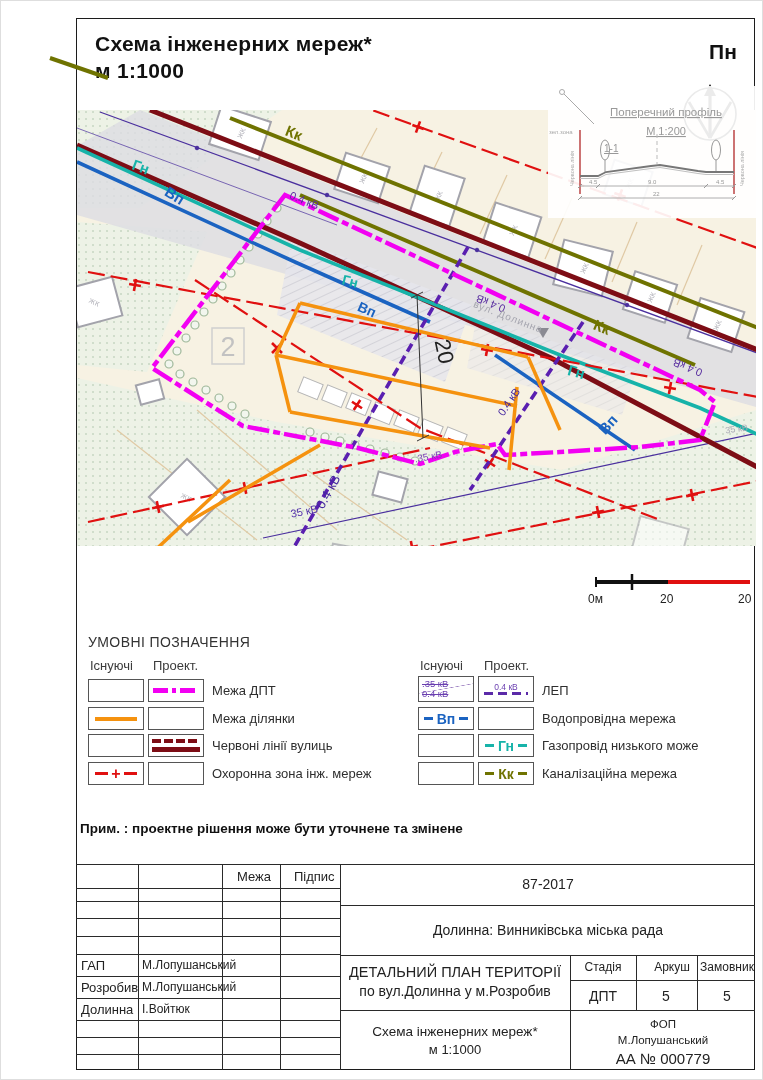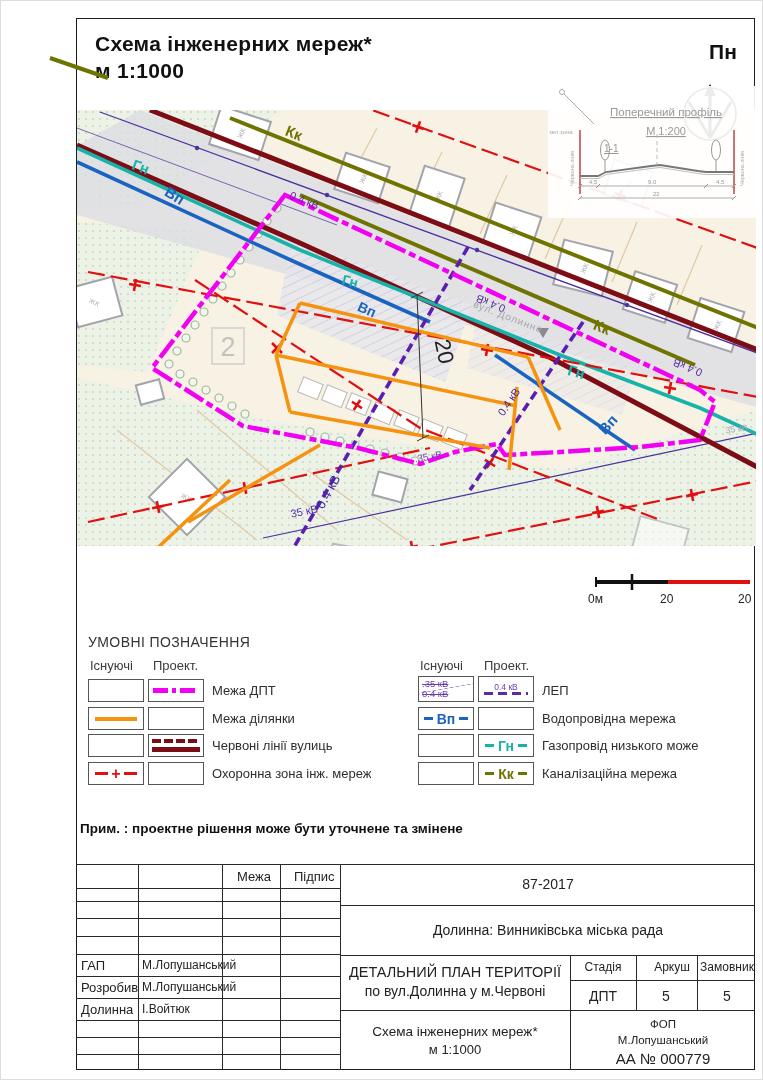--- a/index.html
+++ b/index.html
@@ -442,21 +442,21 @@
     <span class="tb-text" style="left:81px;top:958px">ГАП</span>
     <span class="tb-text" style="left:142px;top:958px;font-size:12px">М.Лопушанський</span>
     <span class="tb-text" style="left:81px;top:980px">Розробив</span>
     <span class="tb-text" style="left:142px;top:980px;font-size:12px">М.Лопушанський</span>
     <span class="tb-text" style="left:81px;top:1002px">Долинна</span>
     <span class="tb-text" style="left:142px;top:1002px;font-size:12px">І.Войтюк</span>
 
     <span class="tb-text tb-center" style="left:548px;top:876px;font-size:14px">87-2017</span>
     <span class="tb-text tb-center" style="left:548px;top:922px;font-size:14px">Долинна: Винниківська міська рада</span>
     <span class="tb-text tb-center" style="left:455px;top:964px;font-size:14.5px">ДЕТАЛЬНИЙ ПЛАН ТЕРИТОРІЇ</span>
-    <span class="tb-text tb-center" style="left:455px;top:983px;font-size:14px">по вул.Долинна у м.Червоні</span>
+    <span class="tb-text tb-center" style="left:455px;top:983px;font-size:14px">по вул.Долинна у м.Розробив</span>
     <span class="tb-text tb-center" style="left:603px;top:960px;font-size:12px">Стадія</span>
     <span class="tb-text tb-center" style="left:672px;top:960px;font-size:12px">Аркуш</span>
     <span class="tb-text tb-center" style="left:727px;top:960px;font-size:12px">Замовник</span>
     <span class="tb-text tb-center" style="left:603px;top:988px;font-size:14px">ДПТ</span>
     <span class="tb-text tb-center" style="left:666px;top:988px;font-size:14px">5</span>
     <span class="tb-text tb-center" style="left:727px;top:988px;font-size:14px">5</span>
     <span class="tb-text tb-center" style="left:455px;top:1024px;font-size:13.5px">Схема інженерних мереж*</span>
     <span class="tb-text tb-center" style="left:455px;top:1042px;font-size:13px">м 1:1000</span>
     <span class="tb-text tb-center" style="left:663px;top:1018px;font-size:11.5px">ФОП</span>
     <span class="tb-text tb-center" style="left:663px;top:1034px;font-size:11.5px">М.Лопушанський</span>

